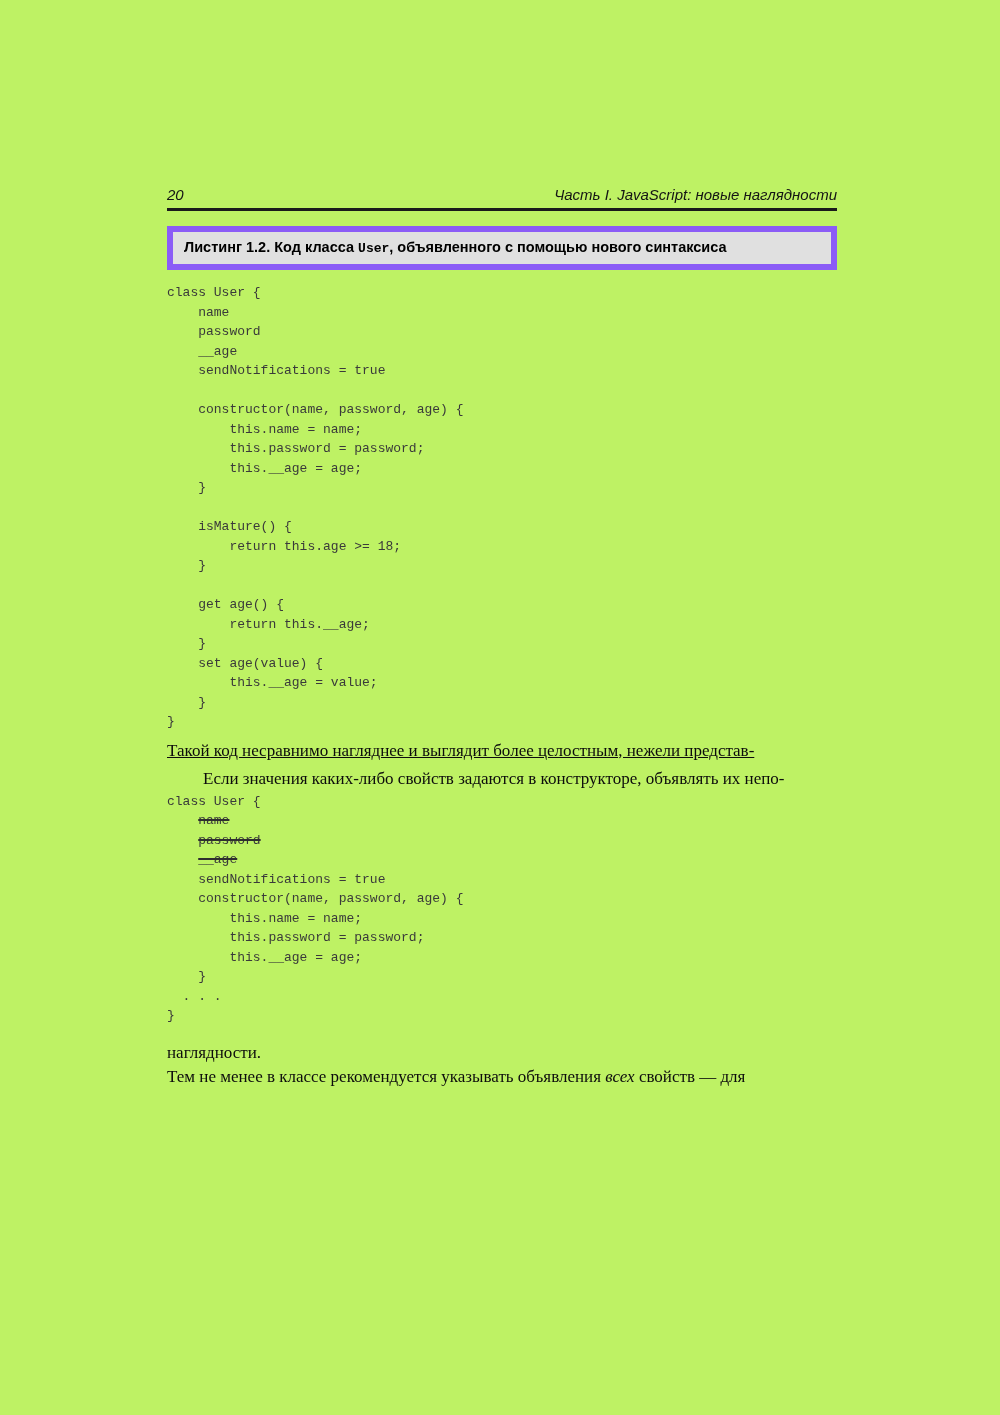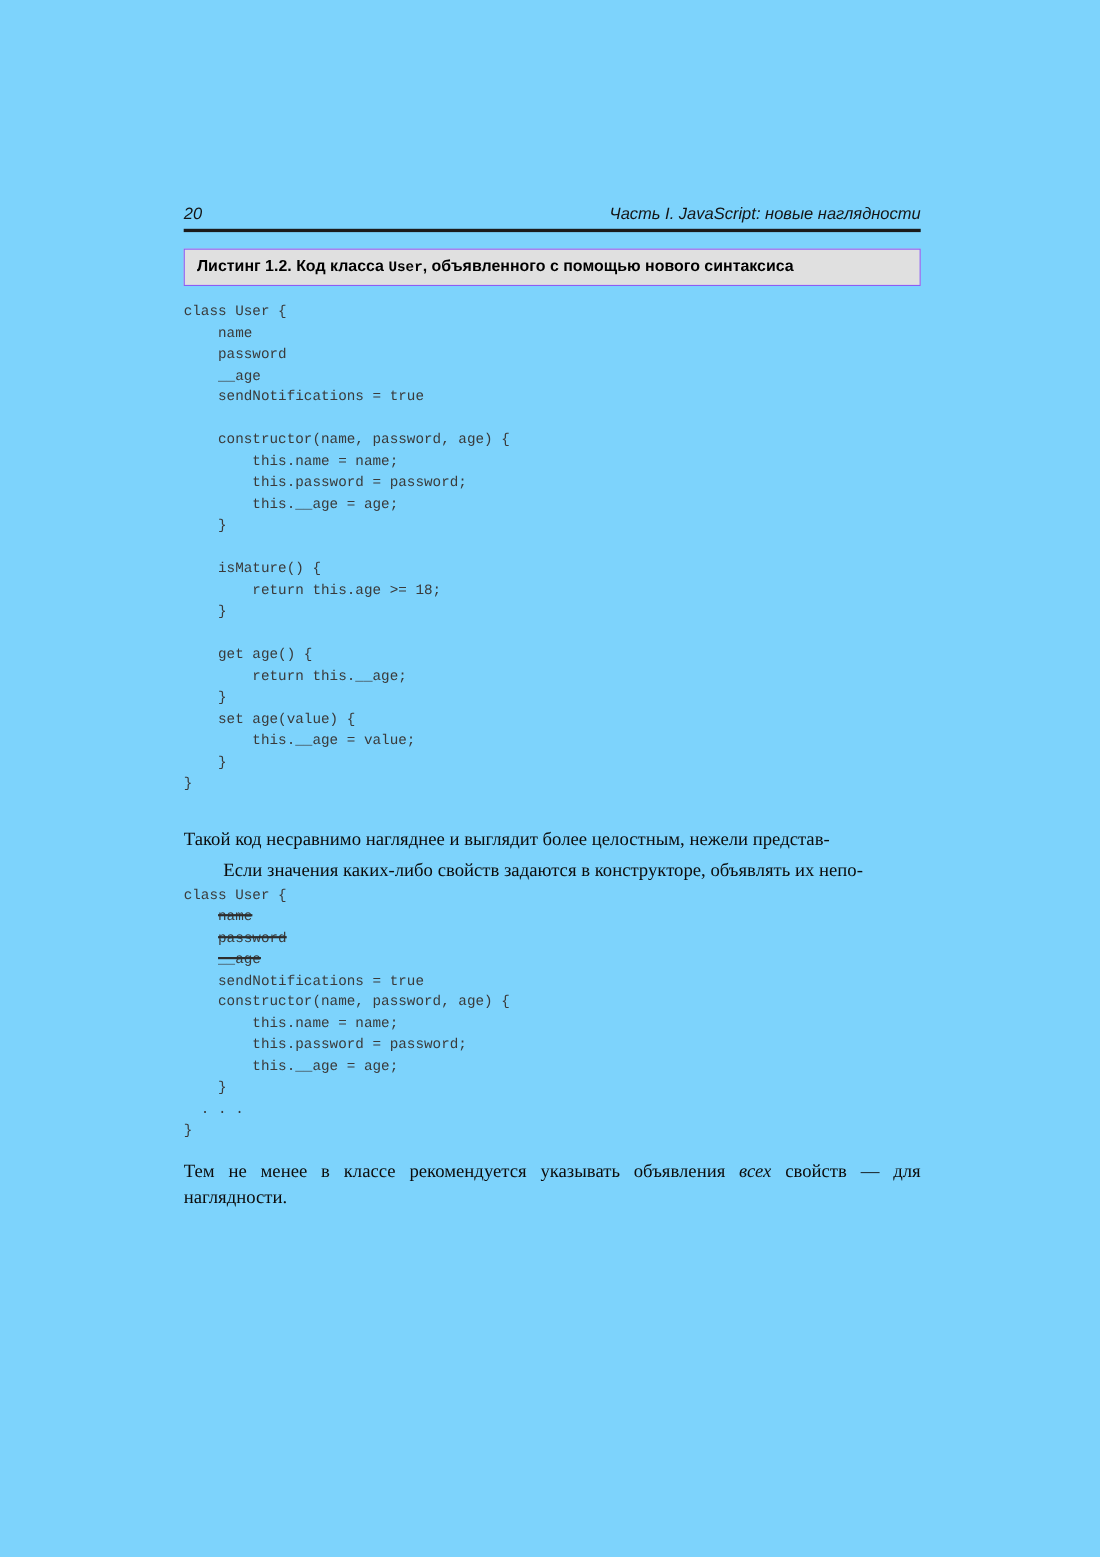--- a/index.html
+++ b/index.html
@@ -1,20 +1,20 @@
 <!DOCTYPE html>
 <html lang="ru"><head>
 <meta charset="utf-8">
 <style>
   html, body { margin: 0; padding: 0; background: #ffffff; }
   .page {
     position: relative;
     width: 1000px;
     height: 1415px;
-    background: #7dd3fc;
+    background: #bef264;
     overflow: hidden;
     font-family: "Liberation Serif", serif;
   }
   .content {
     margin-left: 167px;
     width: 670px;
     padding-top: 186px;
   }
   
   .page-header {
@@ -22,21 +22,21 @@
     justify-content: space-between;
     align-items: flex-end;
     font: italic 15px/18px "Liberation Sans", sans-serif;
     color: #141414;
     border-bottom: 3px solid #1b1b1b;
     padding-bottom: 4px;
   }
   
   .listing-box {
     margin-top: 15px;
-    border: 1px solid #8b5cf6;
+    border: 6px solid #8b5cf6;
     background: #e0e0e0;
     padding: 6px 11px 7px;
   }
   .listing-title {
     font: bold 14.5px/19px "Liberation Sans", sans-serif;
     color: #000;
   }
   .listing-title .mono-bold {
     font: bold 13px "Liberation Mono", monospace;
     color: #000;
@@ -59,21 +59,21 @@
     font: 17px/24.5px "Liberation Serif", serif;
     color: #0c0c0c;
   }
   .body-para .line { text-align: justify; text-align-last: justify; }
   .body-para .line:last-child { text-align-last: left; }
   .body-para .code {
     font: 13.5px "Liberation Mono", monospace;
     color: #6e6e6e;
   }
   .body-para .it { font-style: italic; }
-  .para-1 { margin-top: 29px; }
+  .para-1 { margin-top: 7px; text-decoration: underline; }
   .para-2 { margin-top: 4px; margin-left: 36px; }
   .para-3 { margin-top: 15px; }
 </style>
 </head>
 <body>
 
 <div class="page">
   <div class="content">
 
     <header class="page-header">
@@ -93,18 +93,18 @@
         <div class="line"><span>Такой код несравнимо нагляднее и выглядит более целостным, нежели представ-</span></div>
       </div>
 
     <div class="body-para para-2">
         <div class="line"><span>Если значения каких-либо свойств задаются в конструкторе, объявлять их непо-</span></div>
       </div>
 
     <div class="codeblock codeblock-2"><div class="line"><span>class User {</span></div><div class="line"><span>    </span><span class="strike">name</span></div><div class="line"><span>    </span><span class="strike">password</span></div><div class="line"><span>    </span><span class="strike">__age</span></div><div class="line"><span>    sendNotifications = true</span></div><div class="line"><span>    constructor(name, password, age) {</span></div><div class="line"><span>        this.name = name;</span></div><div class="line"><span>        this.password = password;</span></div><div class="line"><span>        this.__age = age;</span></div><div class="line"><span>    }</span></div><div class="line"><span>  . . .</span></div><div class="line"><span>}</span></div></div>
 
     <div class="body-para para-3">
+        <div class="line"><span>наглядности.</span></div>
         <div class="line"><span>Тем не менее в классе рекомендуется указывать объявления </span><span class="it">всех</span><span> свойств — для</span></div>
-        <div class="line"><span>наглядности.</span></div>
       </div>
 
   </div>
 </div>
 
 </body></html>

